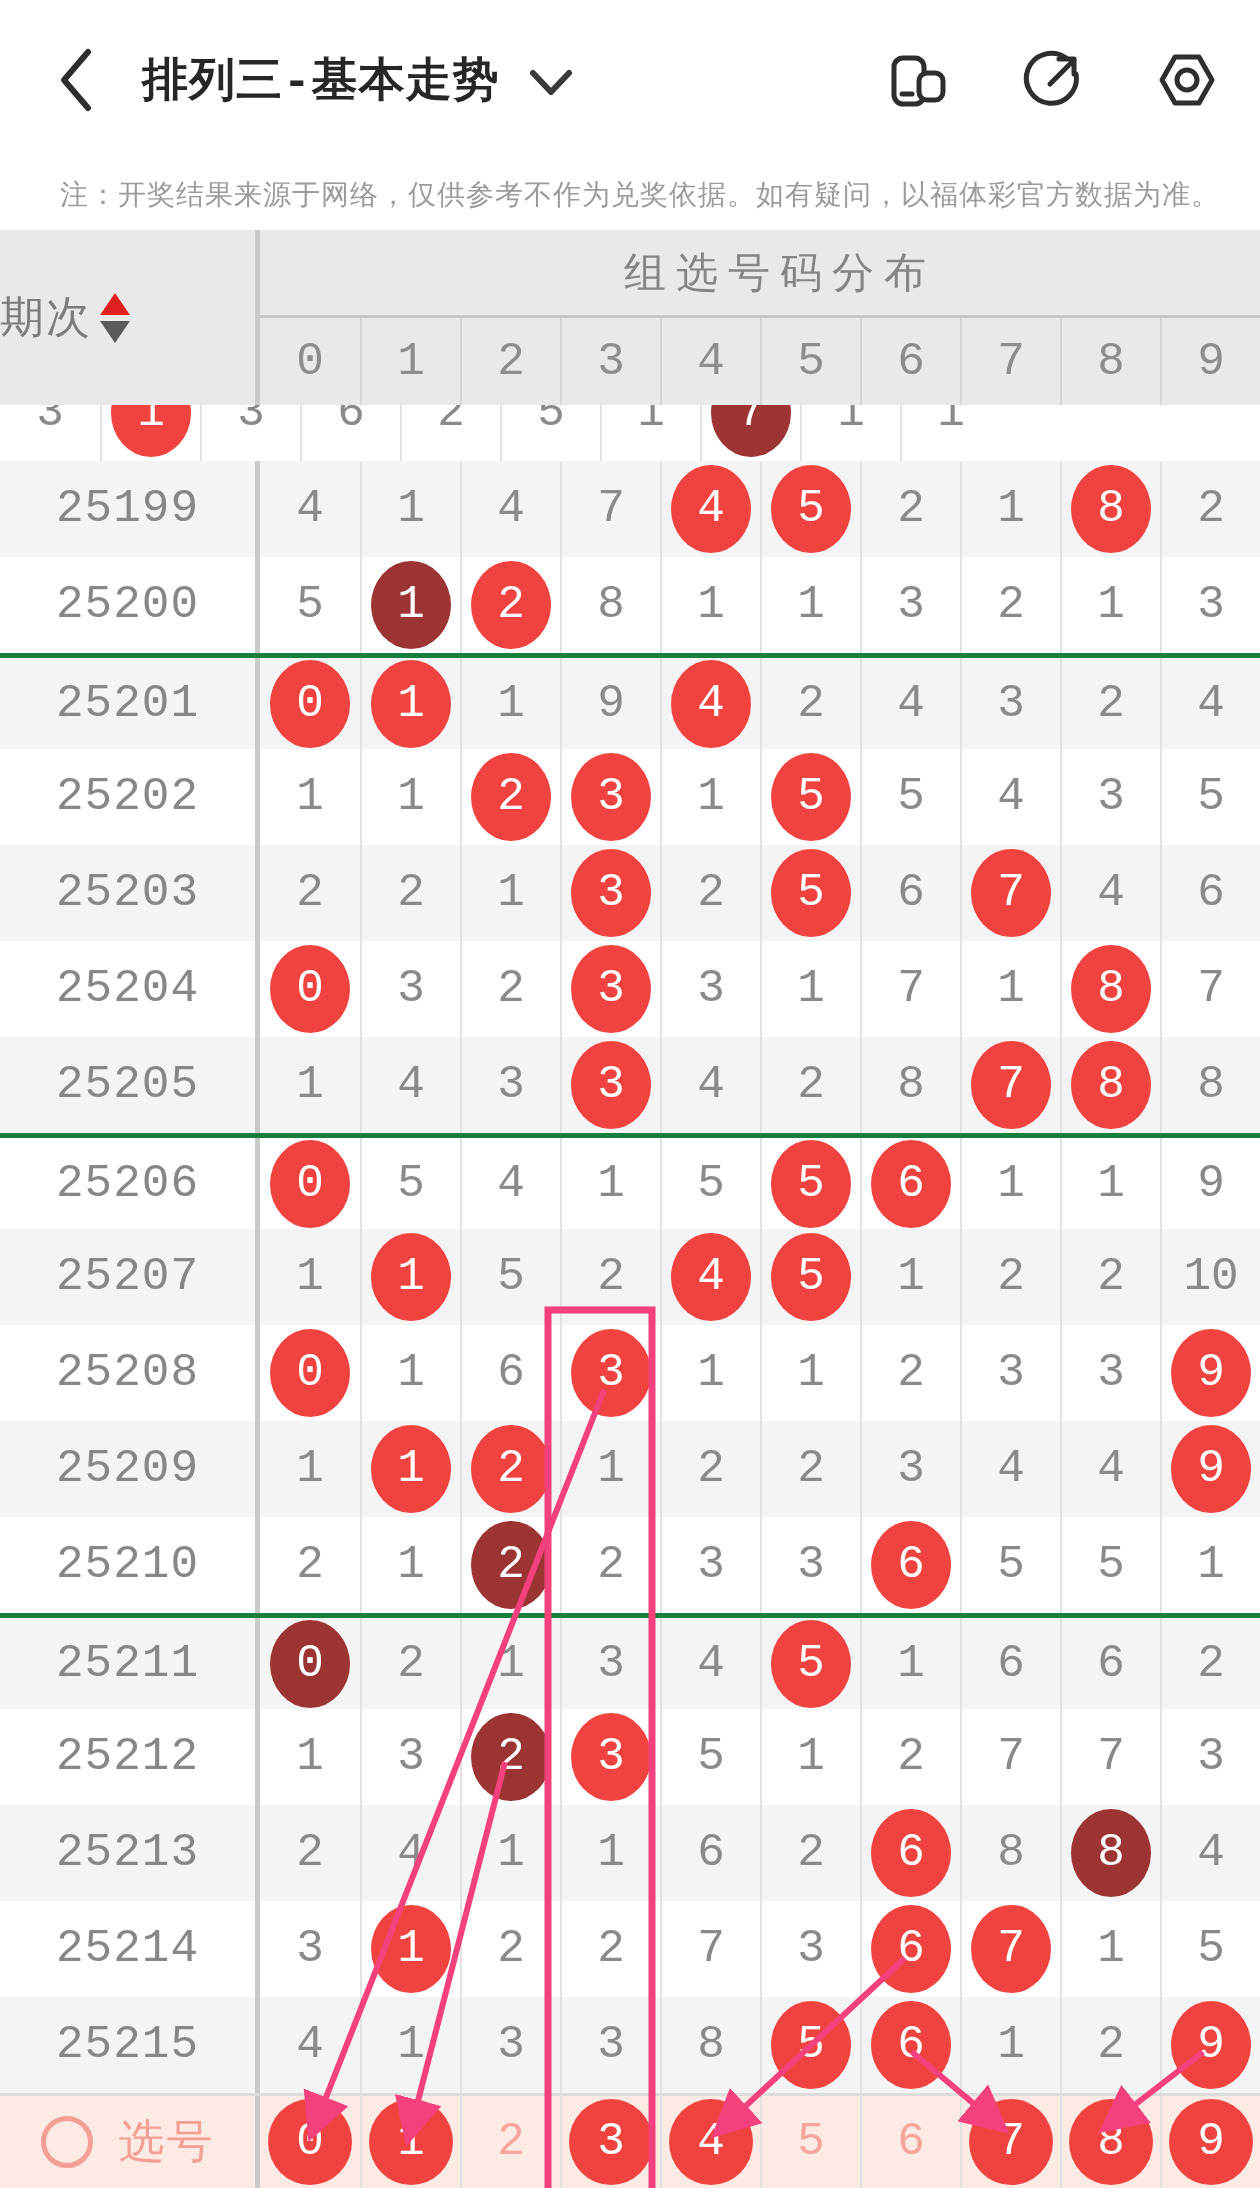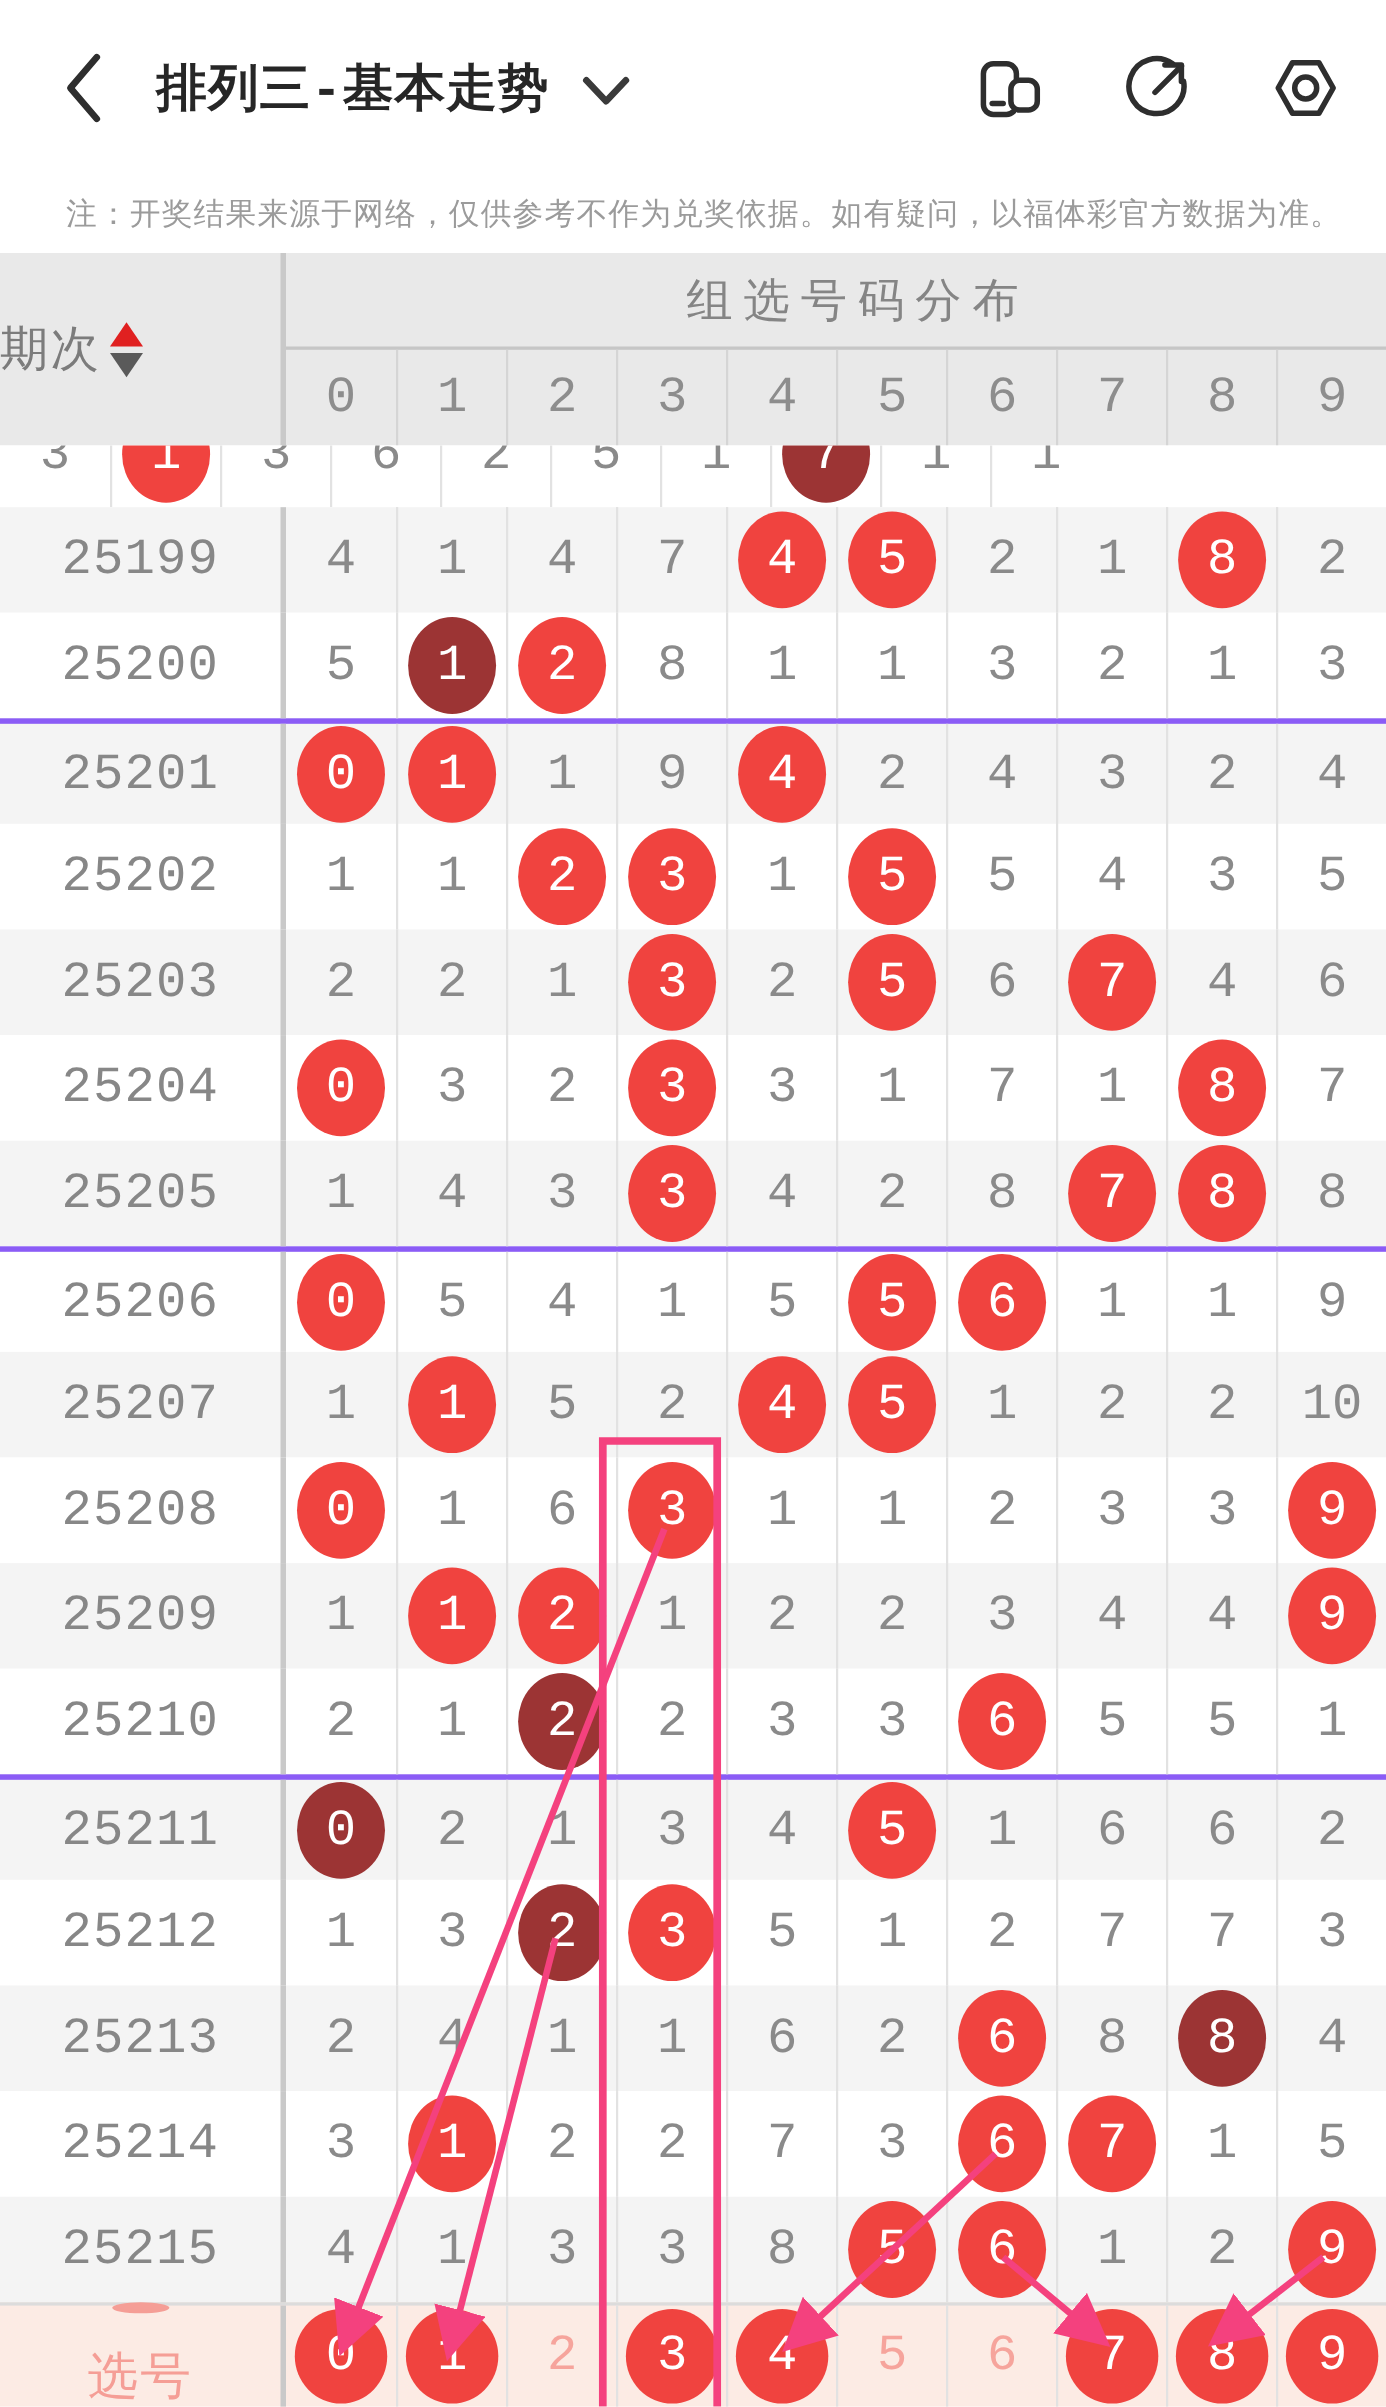--- a/index.html
+++ b/index.html
@@ -32,34 +32,34 @@
   .gtitle { height:88px; display:flex; align-items:center; justify-content:center;
     font-size:42px; color:#858585; letter-spacing:10px; border-bottom:3px solid #c6c6c6;padding-left:40px; }
   .digits { flex:1; display:flex; }
   .digits .dcell { width:100px; display:flex; align-items:center; justify-content:center;
     font-size:46px; color:#8d8d8d; border-left:2px solid #d5d5d5; }
   .digits .dcell:first-child { border-left:none; }
 
   
   .row { display:flex; height:96px; background:#fff; }
   .row.alt { background:#f4f4f4; }
-  .row.sep { border-top:5px solid #8b5cf6; }
+  .row.sep { border-top:5px solid #15803d; }
   .row.partial { height:56px; overflow:hidden; position:relative; }
   .row.partial .clip { position:absolute; left:0; top:-40px; width:1260px; height:96px; display:flex; }
   .pcell { width:260px; border-right:5px solid #c9c9c9; display:flex; align-items:center; justify-content:center;
     font-size:46px; color:#878787; letter-spacing:1px; }
   .cells { flex:1; display:flex; }
   .cell { width:100px; position:relative; display:flex; align-items:center; justify-content:center;
     font-size:46px; color:#8a8a8a; border-left:2px solid #e2e2e2; }
   .cell:first-child { border-left:none; }
   .bubble { width:80px; height:88px; border-radius:50%; display:flex; align-items:center; justify-content:center; color:#fff; }
 
   
   .pickrow { display:flex; height:95px; background:#fcebe4; border-top:3px solid #dcdcdc; }
-  .pickrow .pcell { color:#f59e96;flex-direction:column; }
+  .pickrow .pcell { color:#f59e96; }
   .picklabel { display:flex; align-items:center; gap:26px; }
   .pickcircle { width:52px; height:52px; border:5px solid #f59e96; border-radius:50%; }
   .picktxt { font-size:46px; color:#f59e96; letter-spacing:2px; }
   .pickrow .cell { color:#f6a49c; }
   .pickrow .bubble { width:84px; height:86px; }
 
   
   #overlay { position:absolute; left:0; top:0; width:1260px; height:2188px; pointer-events:none; z-index:9; }
 </style>
 </head>

